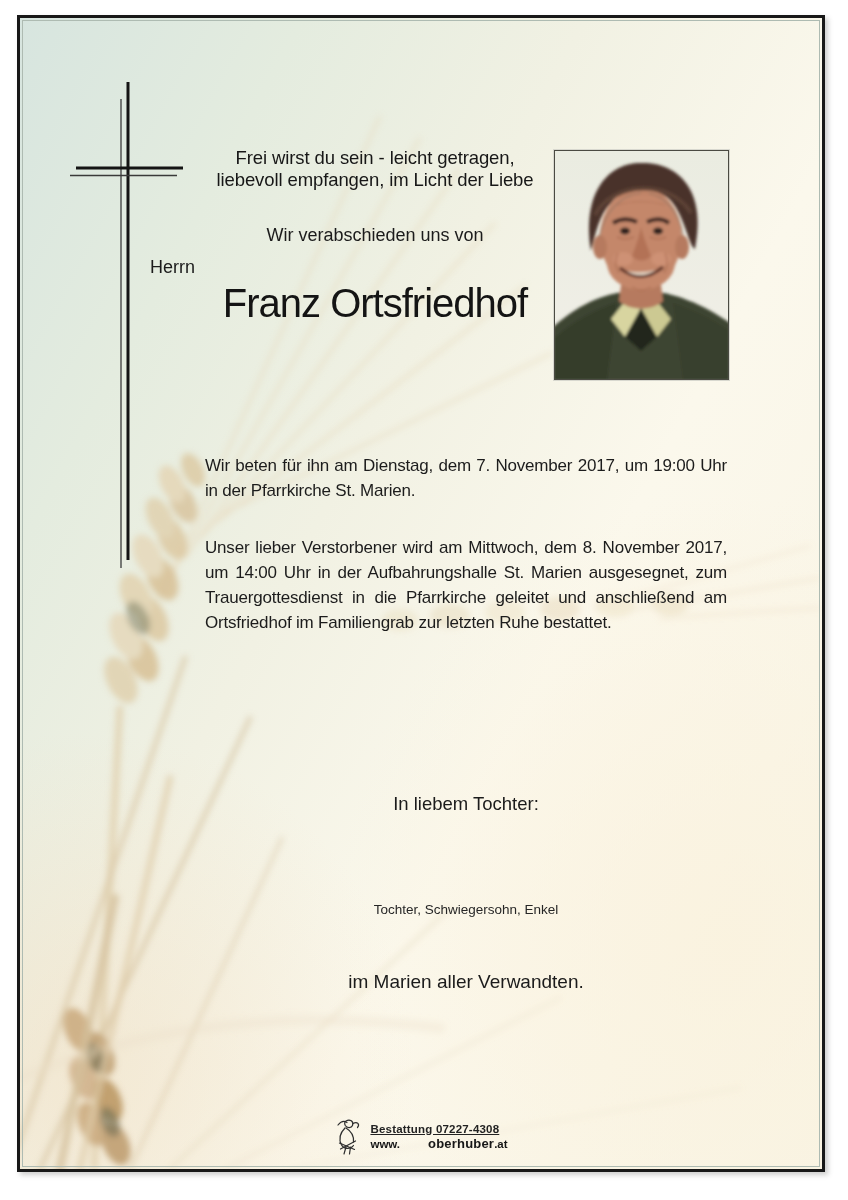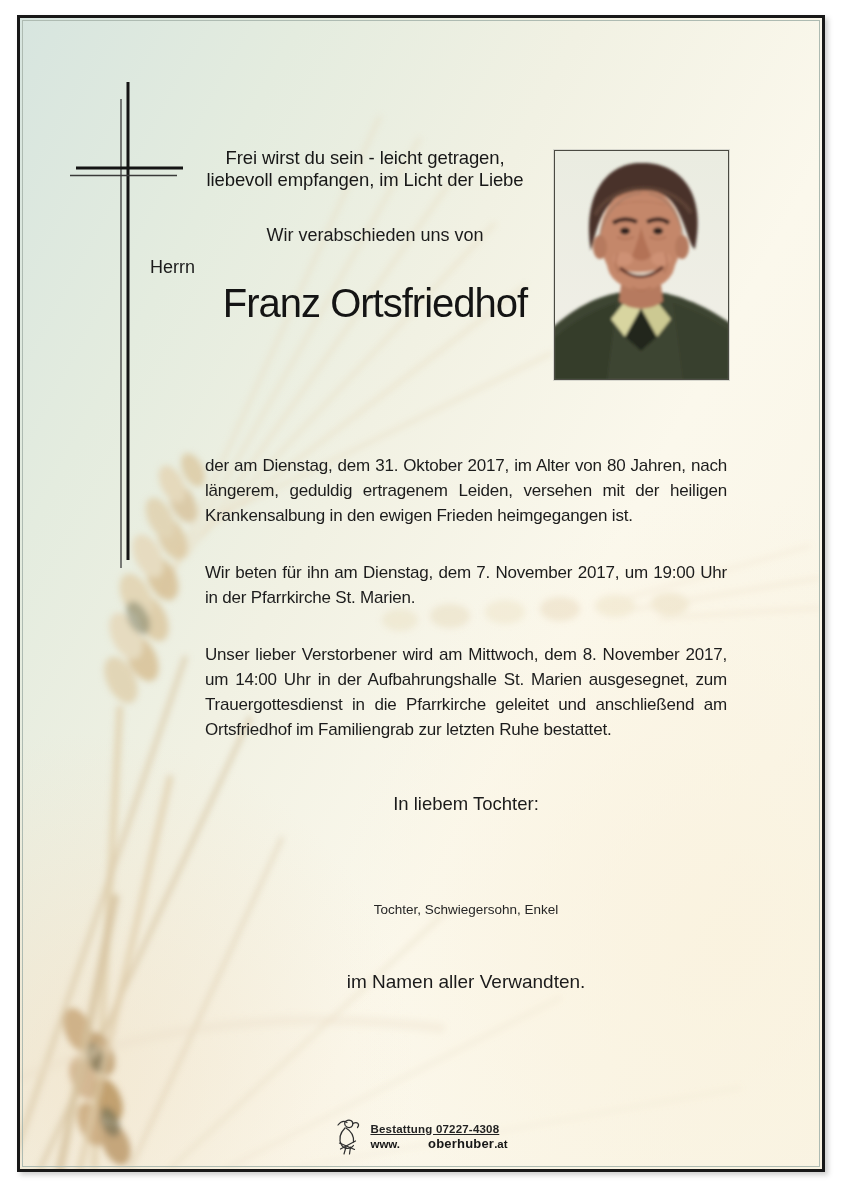--- a/index.html
+++ b/index.html
@@ -17,21 +17,21 @@
       radial-gradient(ellipse 55% 40% at 8% 92%, rgba(242,222,193,.5), rgba(242,222,193,0) 75%),
       linear-gradient(118deg,#d7e5df 0%,#e4ecdf 20%,#f1f1e3 40%,#fbf8ec 62%,#f9f4e4 100%);
     overflow:hidden;
   }
   .card::after{ 
     content:"";position:absolute;inset:2px;border:1px solid #aebbb2;pointer-events:none;
   }
   .layer{position:absolute;inset:0;}
   
   .quote{
-    position:absolute;left:120px;top:129px;width:450px;text-align:center;
+    position:absolute;left:130px;top:129px;width:450px;text-align:center;
     font-size:18.5px;line-height:22px;font-weight:500;color:#171717;letter-spacing:-.1px;
   }
   .farewell{position:absolute;left:130px;top:207px;width:450px;text-align:center;font-size:18px;font-weight:500;}
   .salutation{position:absolute;left:130px;top:239px;width:450px;text-align:left;font-size:18px;font-weight:500;}
   .deceased-name{
     position:absolute;left:80px;top:263px;width:550px;text-align:center;
     font-size:40px;font-weight:400;letter-spacing:-1px;color:#141414;
   }
   .photo{
     position:absolute;left:534px;top:132px;width:173px;height:228px;
@@ -204,28 +204,27 @@
         <path d="M71,120 Q86,129 101,119 Q86,123 71,120 Z" fill="#e7dccb" opacity="0.9"></path>
         <path d="M77,136 Q86,142 96,136" stroke="#a5674c" stroke-width="1.4" fill="none" opacity="0.6"></path>
 
         <path d="M62,54 Q86,47 110,54" stroke="#a5674c" stroke-width="1.2" fill="none" opacity="0.5"></path>
         <path d="M64,46 Q86,39 108,46" stroke="#a5674c" stroke-width="1.2" fill="none" opacity="0.4"></path>
       </g>
     </svg>
   </div>
 
   <div class="paragraphs">
-    <p>der am Dienstag, dem 31. Oktober 2017, im Alter von 80 Jahren, nach längerem, geduldig ertragenem Leiden, versehen mit der heiligen Krankensalbung in den ewigen Frieden heimgegangen ist.</p>
     <p>Wir beten für ihn am Dienstag, dem 7. November 2017, um 19:00 Uhr in der Pfarrkirche St. Marien.</p>
     <p>Unser lieber Verstorbener wird am Mittwoch, dem 8. November 2017, um 14:00 Uhr in der Aufbahrungshalle St. Marien ausgesegnet, zum Trauergottesdienst in die Pfarrkirche geleitet und anschließend am Ortsfriedhof im Familiengrab zur letzten Ruhe bestattet.</p>
   </div>
 
   <div class="remember-head">In liebem Tochter:</div>
   <div class="relations">Tochter, Schwiegersohn, Enkel</div>
-  <div class="closing">im Namen aller Verwandten.</div>
+  <div class="closing">im Marien aller Verwandten.</div>
 
   <div class="footer">
     <svg class="logo" width="30" height="38" viewBox="0 0 30 38" aria-hidden="true">
       <g stroke="#2f2f2f" stroke-width="1.2" fill="none" stroke-linecap="round">
         <path d="M12,3 C16,0.5 20,3.5 18.5,7.5 C17.5,10 13,10.5 11.3,7.5 C10.3,5.5 10.5,4 12,3 Z"></path>
         <path d="M4,7 C7.5,2.5 11,3 13,4.5"></path>
         <path d="M19,5.5 C23.5,3 26,6.5 23.5,9.5"></path>
         <path d="M11,10 C6,15 4.5,21 7.5,27 C9.8,31 16,32 19.5,27.5"></path>
         <path d="M12,10 C17,13 20,18 19.5,24"></path>
         <path d="M6.5,31 L21.5,23"></path>

